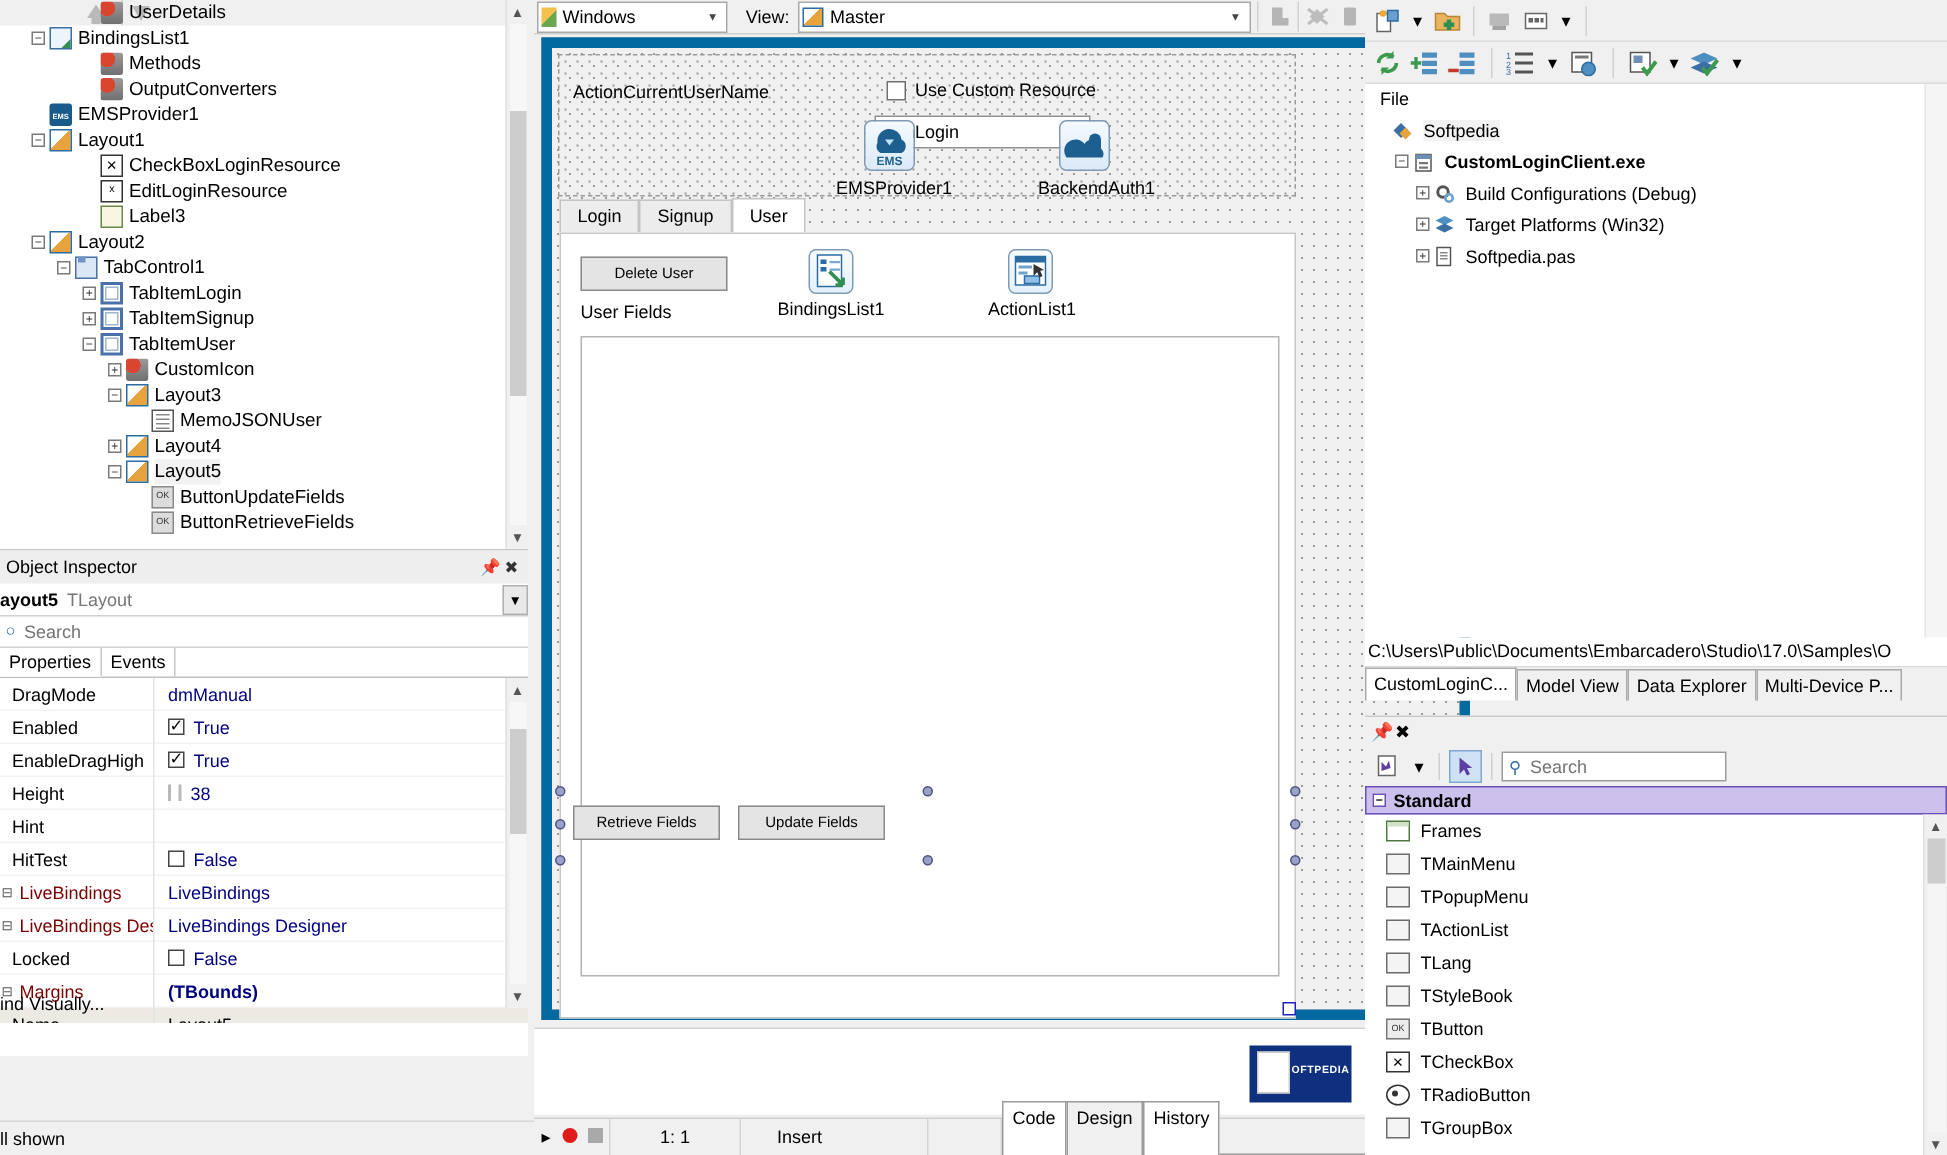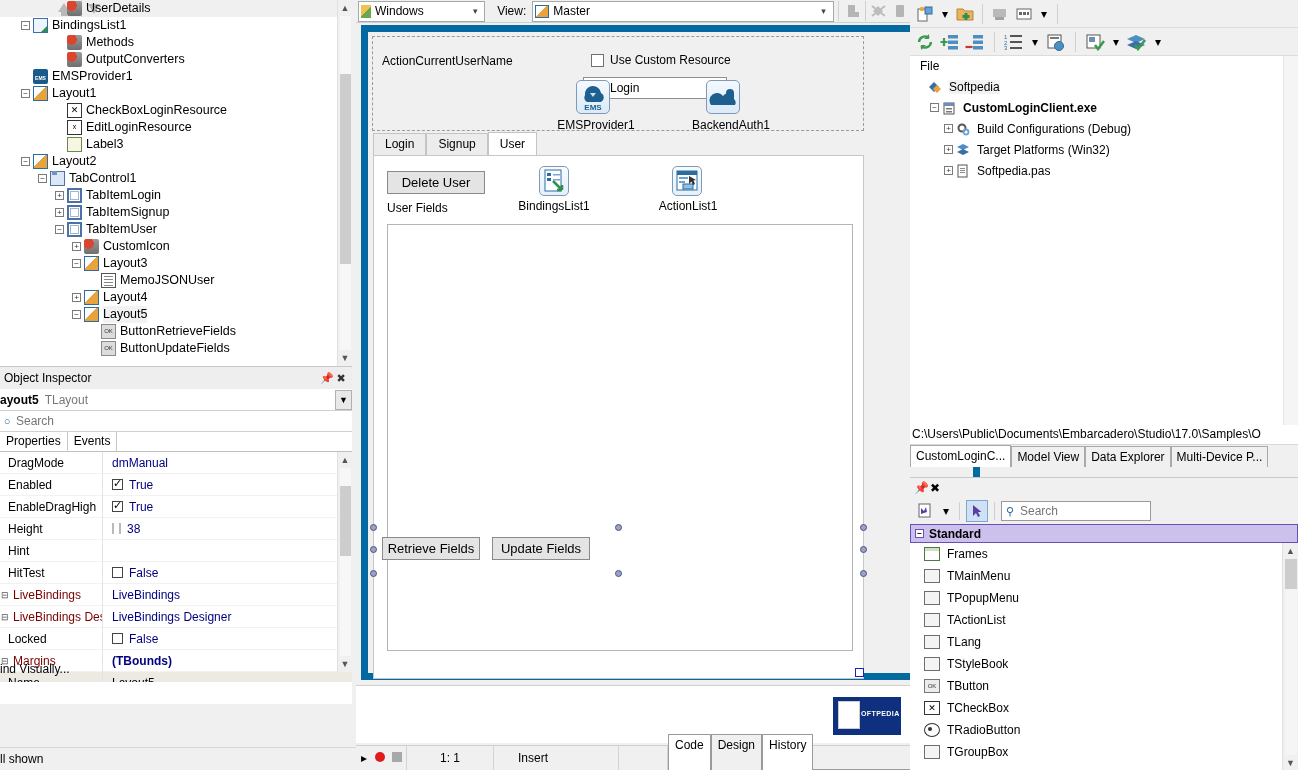--- a/index.html
+++ b/index.html
@@ -96,21 +96,21 @@
   #designer { left:356px; top:0; width:554px; height:745px; background:#f0f0f0; }
   .dsg-toolbar { height:23px; background:#f0f0f0; display:flex; align-items:center; border-bottom:1px solid #cfcfcf;}
   .dsg-combo { height:21px; background:#fff; border:1px solid #a8a8a8; display:flex; align-items:center; padding:0 2px; }
   .dsg-combo .cap { flex:1; padding-left:4px; }
   .dsg-combo .chev { width:14px; text-align:center; color:#444; font-size:9px; }
   .tbtn { width:22px; height:22px; display:flex; align-items:center; justify-content:center; }
   .form-frame { position:absolute; left:5px; top:25px; width:619px; height:655px; border:7px solid #0369a1; background:#0c4a6e; }
   .form-inner { position:absolute; inset:0; background:#f0f0f0; }
   .dotgrid { background-image:radial-gradient(#9a9a9a 0.6px, transparent 0.7px); background-size:8px 8px; }
   .dashed { border:1px dashed #9a9a9a; }
-  .dsgbtn { border:1px solid #8a8a8a; background:#e4e4e4; text-align:center; font-size:13px; }
+  .dsgbtn { border:1px solid #8a8a8a; background:#e4e4e4; text-align:center; font-size:10px; }
   .tabstrip { display:flex; align-items:flex-end; height:23px; }
   .tabstrip .tb { border:1px solid #c4c4c4; border-bottom:none; background:#ececec; padding:0 11px; line-height:21px; height:22px; }
   .tabstrip .tb.active { background:#fff; height:23px; line-height:23px; }
   .handle { position:absolute; width:7px; height:7px; border-radius:50%; background:#9aa2c8; border:1px solid #4c5285; }
   .nvicon { position:absolute; width:34px; height:34px; border:1px solid #7f9ab5; border-radius:5px;
       background:linear-gradient(#f4f9ff,#dbeaf7); }
   .nvlabel { position:absolute; text-align:center; font-size:12px; white-space:nowrap;}
 
   
   #dsgstatus { left:356px; top:745px; width:554px; height:25px; background:#f0f0f0; border-top:1px solid #cfcfcf; display:flex; align-items:center;}
@@ -281,27 +281,27 @@
       <div class="tnode sel">
         <span style="width: 72px; flex: 0 0 auto;"></span>
         <span class="exp">−</span>
         <span class="ico layout"></span>
         <span class="lbl">Layout5</span>
       </div>
       <div class="tnode">
         <span style="width: 89px; flex: 0 0 auto;"></span>
         <span class="exp none"></span>
         <span class="ico button">OK</span>
+        <span class="lbl">ButtonUpdateFields</span>
+      </div>
+      <div class="tnode">
+        <span style="width: 89px; flex: 0 0 auto;"></span>
+        <span class="exp none"></span>
+        <span class="ico button">OK</span>
         <span class="lbl">ButtonRetrieveFields</span>
-      </div>
-      <div class="tnode">
-        <span style="width: 89px; flex: 0 0 auto;"></span>
-        <span class="exp none"></span>
-        <span class="ico button">OK</span>
-        <span class="lbl">ButtonUpdateFields</span>
       </div>
     </div>
   <div class="abs vscroll" style="left:337px; top:0; height:366px;">
     <div class="arrow">▲</div>
     <div class="track" style="width:11px;background:#f7f7f7;position:relative;">
       <div class="thumb" style="position:absolute;top:58px;height:190px;"></div>
     </div>
     <div class="arrow">▼</div>
   </div>
 

